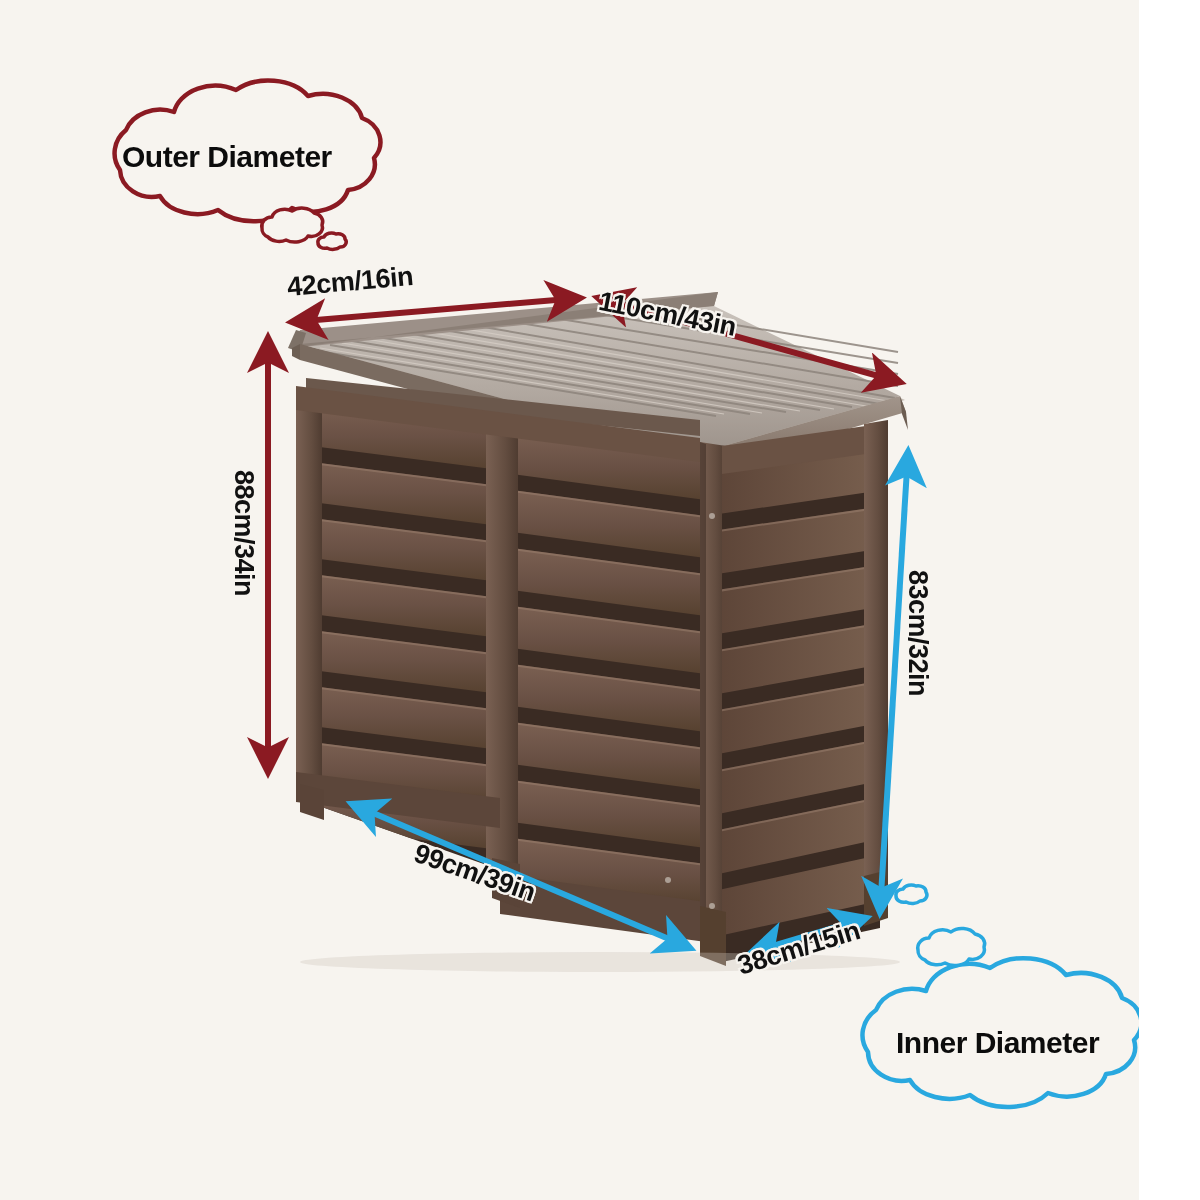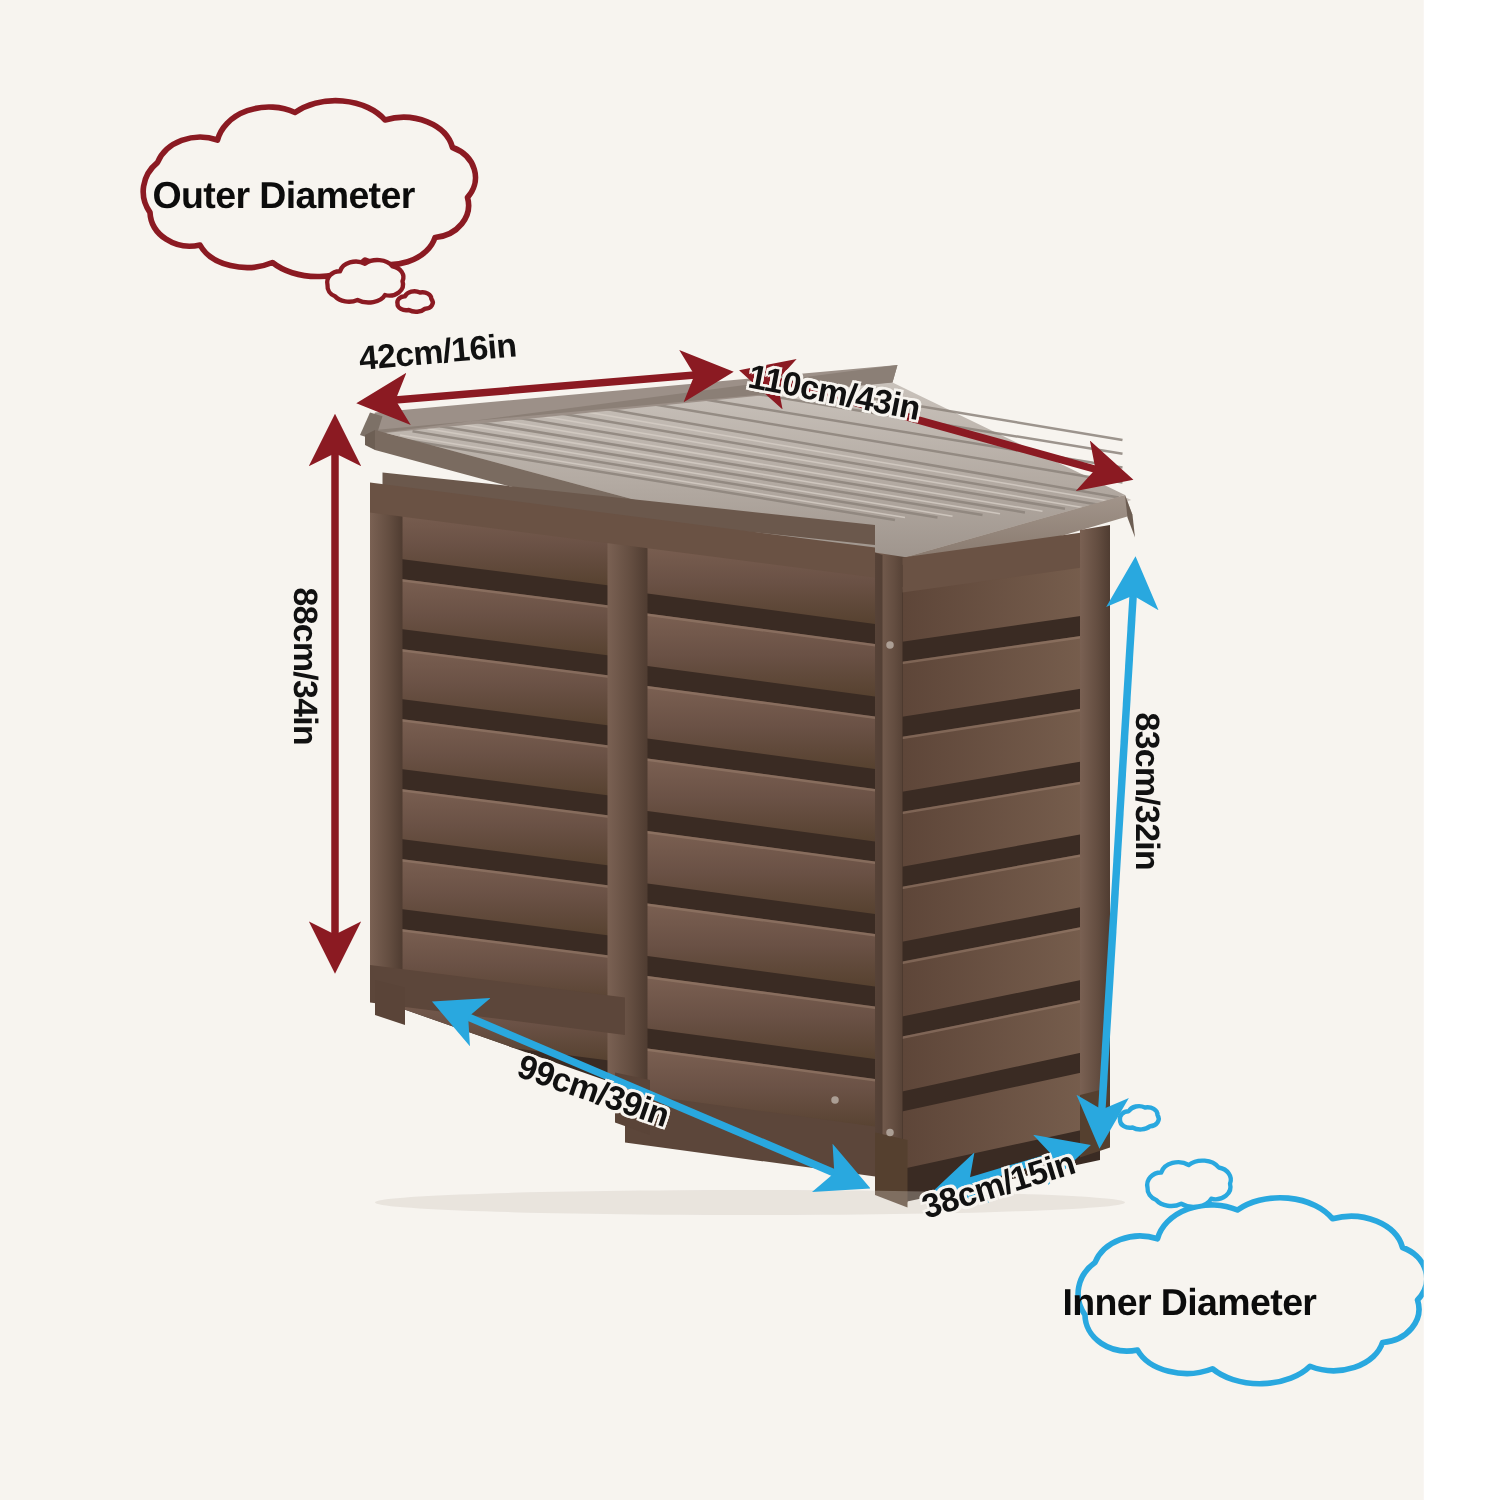--- a/index.html
+++ b/index.html
@@ -302,21 +302,21 @@
 
     <line x1="908" y1="452" x2="880" y2="912" stroke="#29A8DF" stroke-width="6" marker-start="url(#arwBlue)" marker-end="url(#arwBlue)"></line>
 
     <line x1="352" y1="804" x2="690" y2="948" stroke="#29A8DF" stroke-width="6" marker-start="url(#arwBlue)" marker-end="url(#arwBlue)"></line>
 
     <line x1="752" y1="952" x2="866" y2="918" stroke="#29A8DF" stroke-width="6" marker-start="url(#arwBlue)" marker-end="url(#arwBlue)"></line>
   </svg>
 
   <div class="bubble-text" style="left:122px; top:140px; font-size:30px;">Outer Diameter</div>
 
-  <div class="bubble-text" style="left:850px; top:1026px; font-size:30px;">Inner Diameter</div>
+  <div class="bubble-text" style="left:896px; top:1026px; font-size:30px;">Inner Diameter</div>
 
   <div class="dim-label" style="left:286px; top:272px; font-size:27px; transform:rotate(-5deg); transform-origin:left top;">42cm/16in</div>
 
   <div class="dim-label" style="left:602px; top:286px; font-size:27px; transform:rotate(11deg); transform-origin:left top;">110cm/43in</div>
 
   <div class="dim-label" style="left:228px; top:470px; font-size:27px; writing-mode:vertical-rl; text-orientation:mixed;">88cm/34in</div>
 
   <div class="dim-label" style="left:902px; top:570px; font-size:27px; writing-mode:vertical-rl; text-orientation:mixed;">83cm/32in</div>
 
   <div class="dim-label" style="left:420px; top:838px; font-size:27px; transform:rotate(19deg); transform-origin:left top;">99cm/39in</div>

